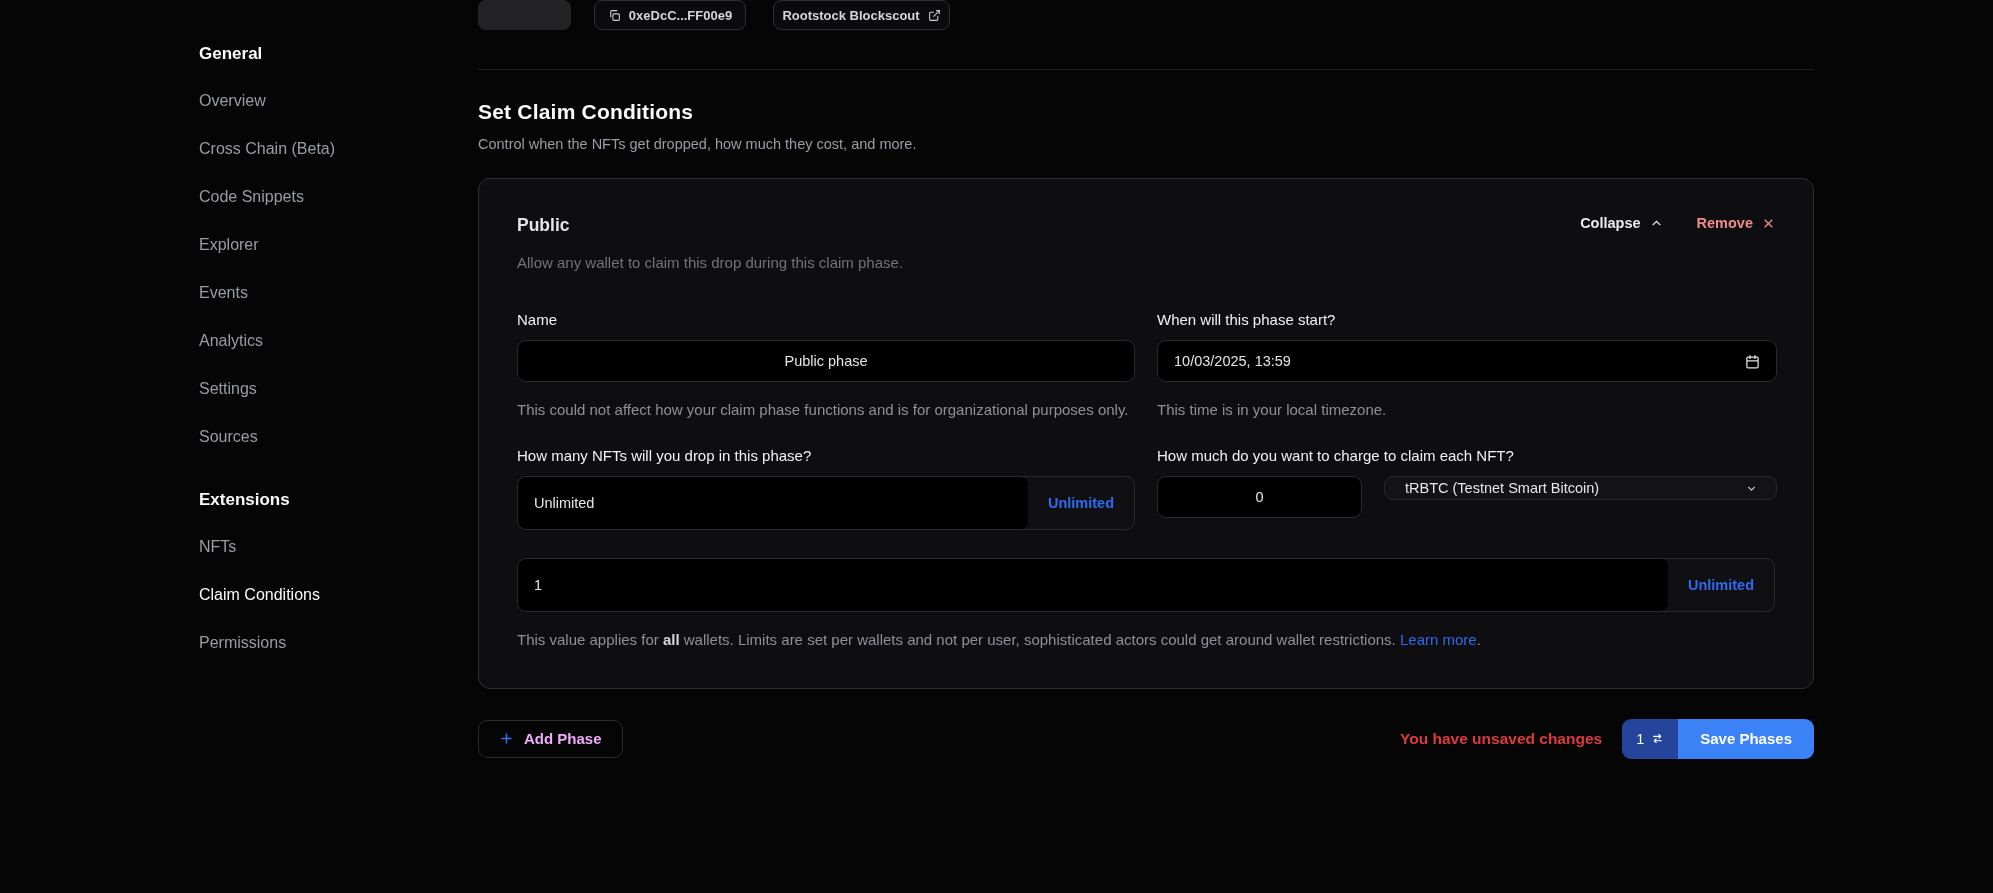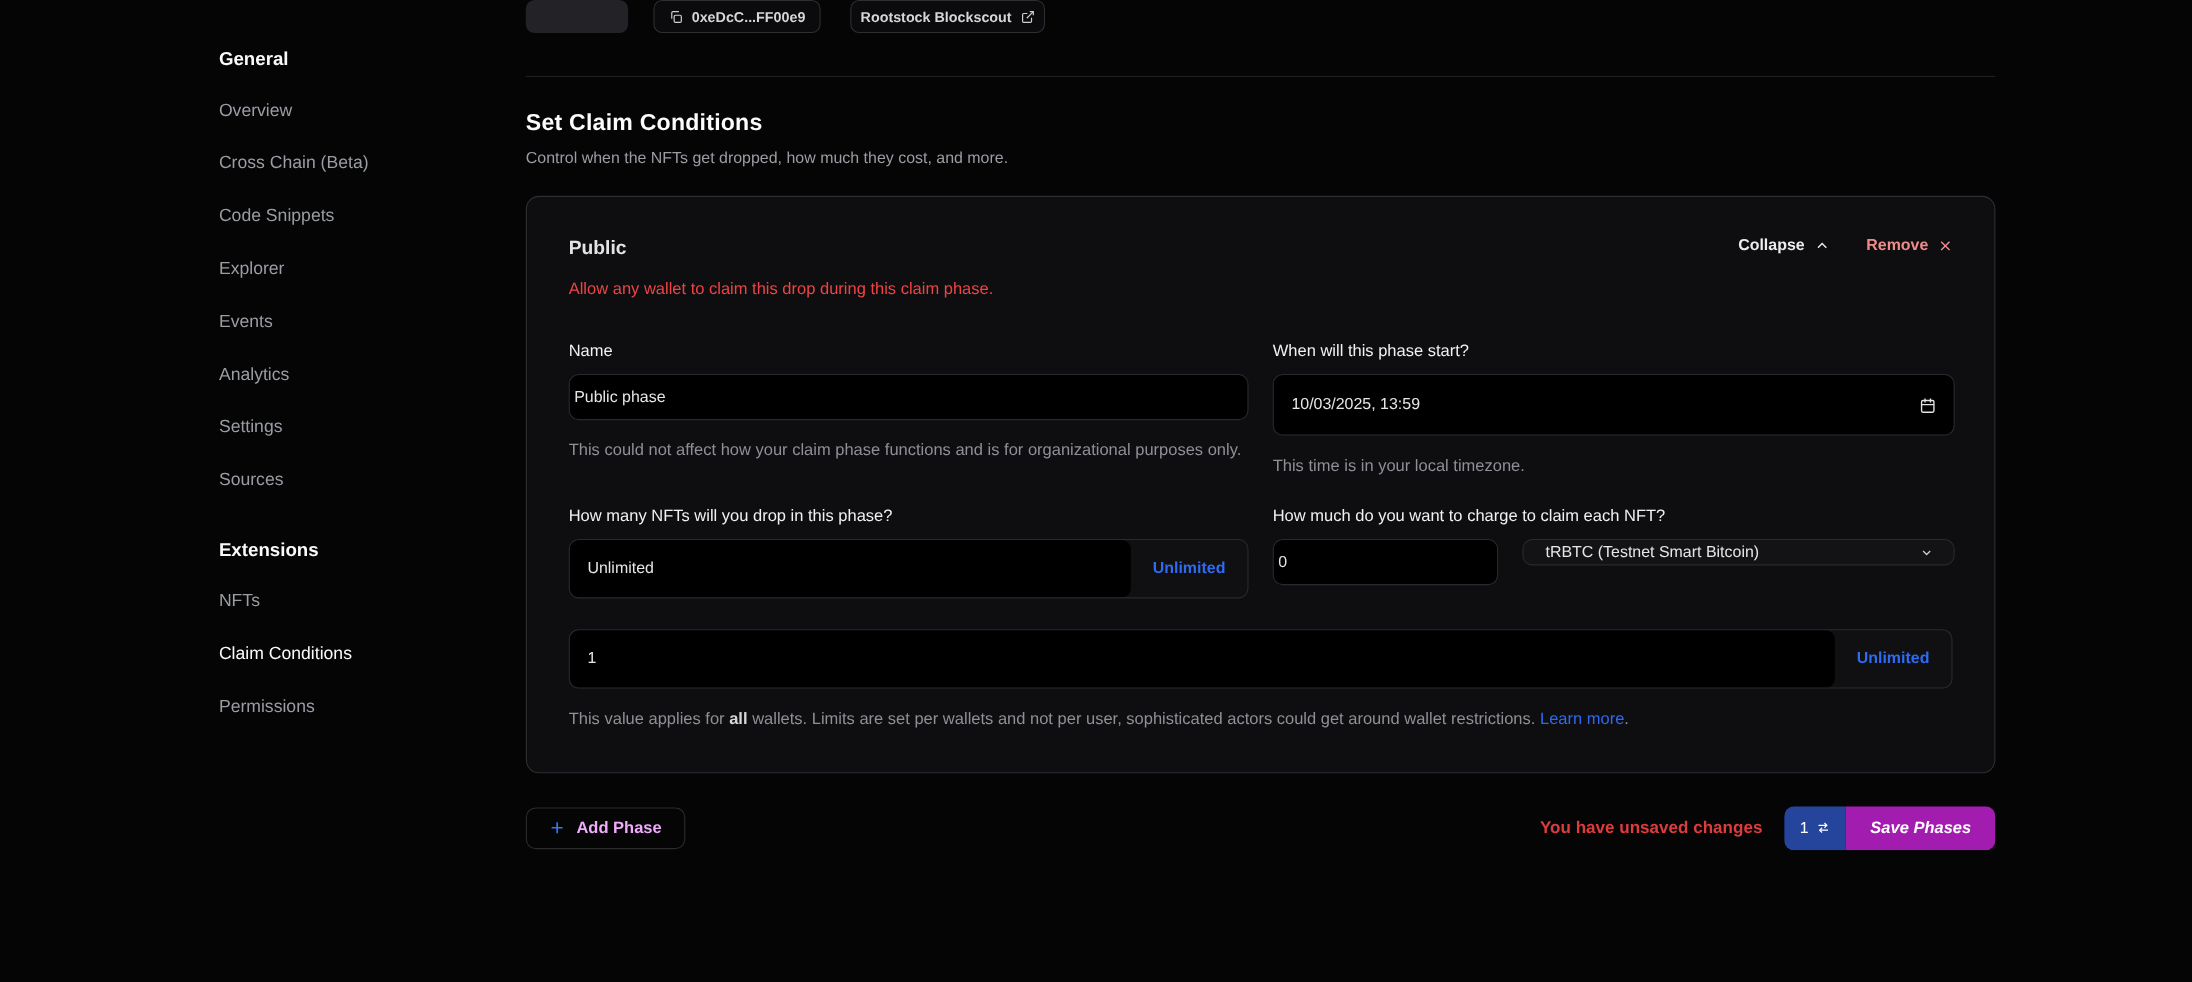--- a/index.html
+++ b/index.html
@@ -34,39 +34,40 @@
   .card {
     margin-top:26px; border:1px solid #2f2f33; border-radius:12px;
     background:#0e0e11; padding:36px 38px 36px 38px;
   }
   .card-head { display:flex; justify-content:space-between; align-items:flex-start; }
   .card-title { font-size:17.5px; font-weight:700; color:#e4e4e7; }
   .card-actions { display:flex; align-items:center; gap:34px; }
   .action { display:flex; align-items:center; gap:9px; font-size:14.5px; font-weight:600; cursor:pointer; }
   .action.collapse { color:#ececef; }
   .action.remove { color:#ef8b8b; }
-  .card-desc { margin-top:18px; font-size:15px; color:#ef4444; }
+  .card-desc { margin-top:18px; font-size:15px; color:#737373; }
 
   .grid2 { display:grid; grid-template-columns:618px 620px; column-gap:22px; }
   .row1 { margin-top:40px; }
   .row2 { margin-top:26px; }
   .row3 { margin-top:28px; }
 
   .f-label { display:block; font-size:15px; font-weight:400; color:#f1f1f3; margin-bottom:12px; }
   .t-input {
     width:100%; height:42px; background:#000; border:1px solid #2a2a2e; border-radius:9px;
     color:#e6e6e9; font-size:14.5px; padding:0 4px; outline:none;
     font-family:"Liberation Sans", sans-serif;
+    text-align:center;
   }
   .helper { margin-top:16px; font-size:15px; line-height:1.55; color:#8f9097; }
   .helper b { color:#d7d7db; }
   a.inline-link { color:#3069f0; text-decoration:none; cursor:pointer; }
 
   .date-box {
-    height:56px; background:#000; border:1px solid #2a2a2e; border-radius:9px;
+    height:42px; background:#000; border:1px solid #2a2a2e; border-radius:9px;
     display:flex; align-items:center; justify-content:space-between; padding:0 16px;
     color:#e6e6e9; font-size:14.5px; cursor:pointer;
   }
 
   .group { display:flex; align-items:stretch; border:1px solid #2a2a2e; border-radius:9px; background:#101013; overflow:hidden; height:54px; }
   .group input { flex:1; height:100%; background:#000; border:none; border-radius:8px; color:#e6e6e9; font-size:14.5px; padding:0 16px; outline:none; font-family:"Liberation Sans", sans-serif; }
   .group .addon { display:flex; align-items:center; justify-content:center; padding:0 20px; font-size:14.5px; font-weight:600; color:#2f6bf0; cursor:pointer; white-space:nowrap; }
 
   .price-row { display:flex; gap:22px; }
   .amount-input { width:205px; }
@@ -81,21 +82,21 @@
   .add-phase {
     display:flex; align-items:center; gap:10px; height:38px; padding:0 20px;
     border:1px solid #2c2c30; border-radius:9px; background:transparent;
     color:#f0abfc; font-size:15px; font-weight:700; cursor:pointer;
     font-family:"Liberation Sans", sans-serif;
   }
   .footer-right { display:flex; align-items:center; gap:20px; }
   .unsaved { color:#dd3c3c; font-size:15.5px; font-weight:700; }
   .save-cluster { display:flex; height:40px; border-radius:9px; overflow:hidden; }
   .counter-btn { background:#25459d; color:#fff; display:flex; align-items:center; gap:7px; padding:0 14px; font-size:14.5px; cursor:pointer; }
-  .save-btn { background:#a21caf; color:#fff; border:none; padding:0 22px; font-size:15px; font-weight:600; cursor:pointer; font-family:"Liberation Sans", sans-serif;font-style:italic; }
+  .save-btn { background:#3b82f6; color:#fff; border:none; padding:0 22px; font-size:15px; font-weight:600; cursor:pointer; font-family:"Liberation Sans", sans-serif; }
 
   .icon { display:inline-flex; align-items:center; justify-content:center; }
 </style>
 </head>
 <body>
 
 <div id="app">
 
   <nav class="sidebar">
     <div class="side-section">

